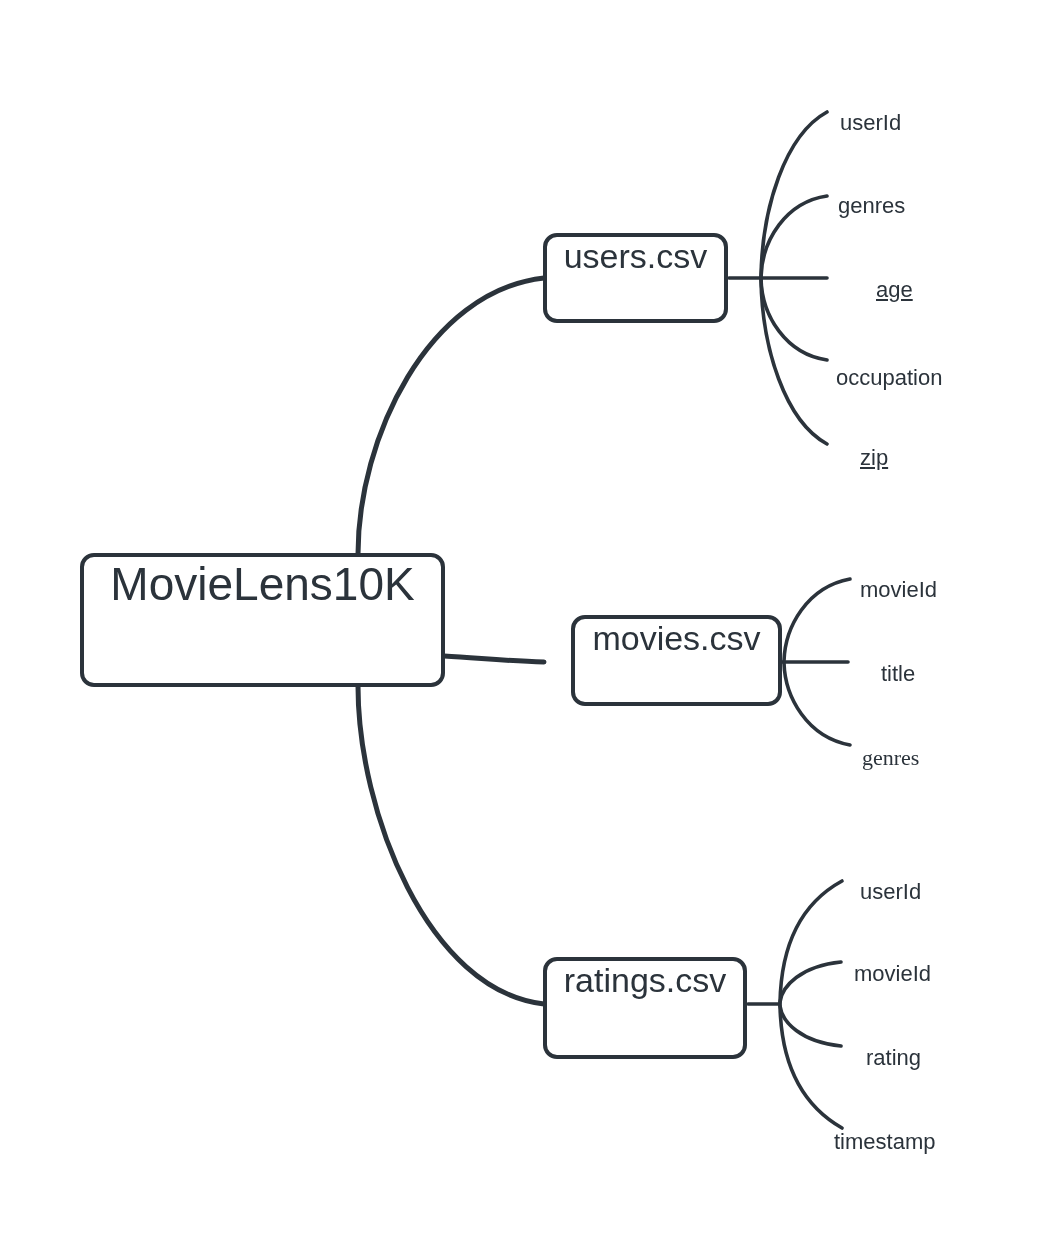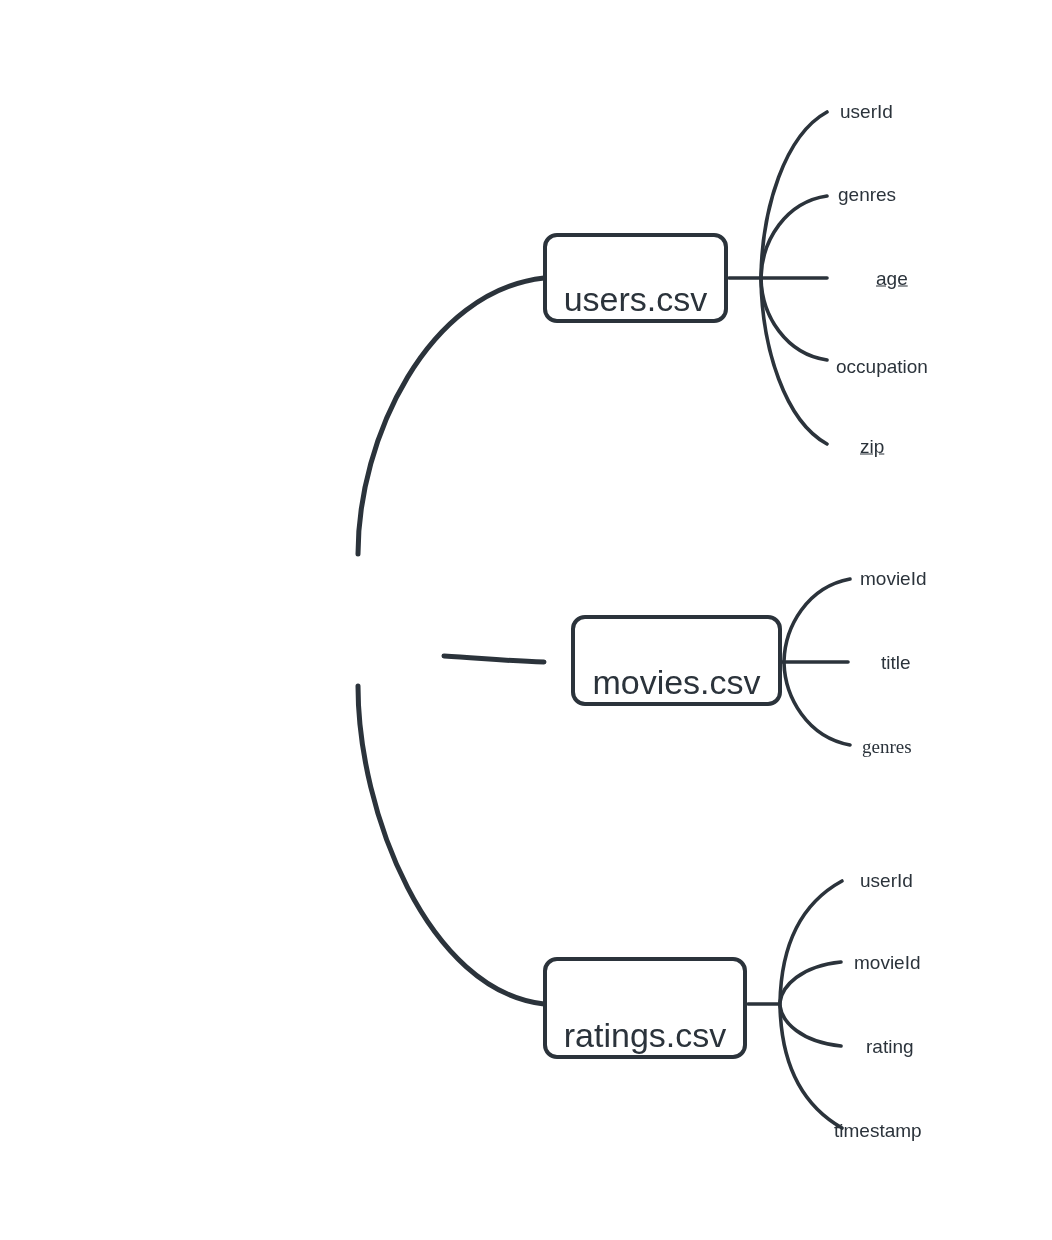--- a/index.html
+++ b/index.html
@@ -9,32 +9,32 @@
   .stage {
     position:relative; width:1052px; height:1240px;
     background:var(--bg); overflow:hidden;
     font-family:"Liberation Sans", sans-serif; color:var(--ink);
   }
   svg.links { position:absolute; left:0; top:0; width:1052px; height:1240px; display:block; }
   svg.links path { fill:none; stroke:var(--ink); stroke-linecap:round; }
   .edge-main   { stroke-width:5px;   }
   .edge-branch { stroke-width:3.6px; }
   .node {
-    position:absolute; display:flex; align-items:flex-end; justify-content:center;
+    position:absolute; display:flex; align-items:flex-start; justify-content:center;
     background:var(--node-fill); border:4px solid var(--ink); border-radius:14px;
     white-space:nowrap; cursor:default;
   }
   .node-root { left:80px;  top:553px; width:365px; height:134px; font-size:46px; }
   .node-file { font-size:34px; }
   .node-users   { left:543px; top:233px; width:185px; height:90px; }
   .node-movies  { left:543px; top:615px; width:211px; height:91px;margin-left:28px; }
   .node-ratings { left:543px; top:957px; width:204px; height:102px; }
   .leaf {
     position:absolute; transform:translateY(-50%);
-    font-size:19px; line-height:1; white-space:nowrap; cursor:default;
+    font-size:22px; line-height:1; white-space:nowrap; cursor:default;margin-top:12px;
   }
 </style>
 </head>
 <body>
 
 <div class="stage">
 
   <svg class="links" viewBox="0 0 1052 1240" aria-hidden="true">
 
     <path class="edge-main" d="M 358 554 C 358 438 428 291 544 278"></path>
@@ -51,20 +51,23 @@
     <path class="edge-branch" d="M 784 661 C 785 627 807 587 850 579"></path>
     <path class="edge-branch" d="M 784 663 C 785 697 807 737 850 745"></path>
 
     <path class="edge-branch" d="M 748 1004 L 780 1004"></path>
     <path class="edge-branch" d="M 780 1003 C 781 947 800 904 842 881"></path>
     <path class="edge-branch" d="M 780 1002 C 782 986 801 966 841 962"></path>
     <path class="edge-branch" d="M 780 1006 C 782 1022 801 1042 841 1046"></path>
     <path class="edge-branch" d="M 780 1005 C 781 1061 800 1104 842 1128"></path>
   </svg>
 
+  <div class="node node-root">
+    <span>MovieLens10K</span>
+  </div>
 
   <div class="node node-file node-users">
     <span>users.csv</span>
   </div>
 
   <div class="node node-file node-movies">
     <span>movies.csv</span>
   </div>
 
   <div class="node node-file node-ratings">

